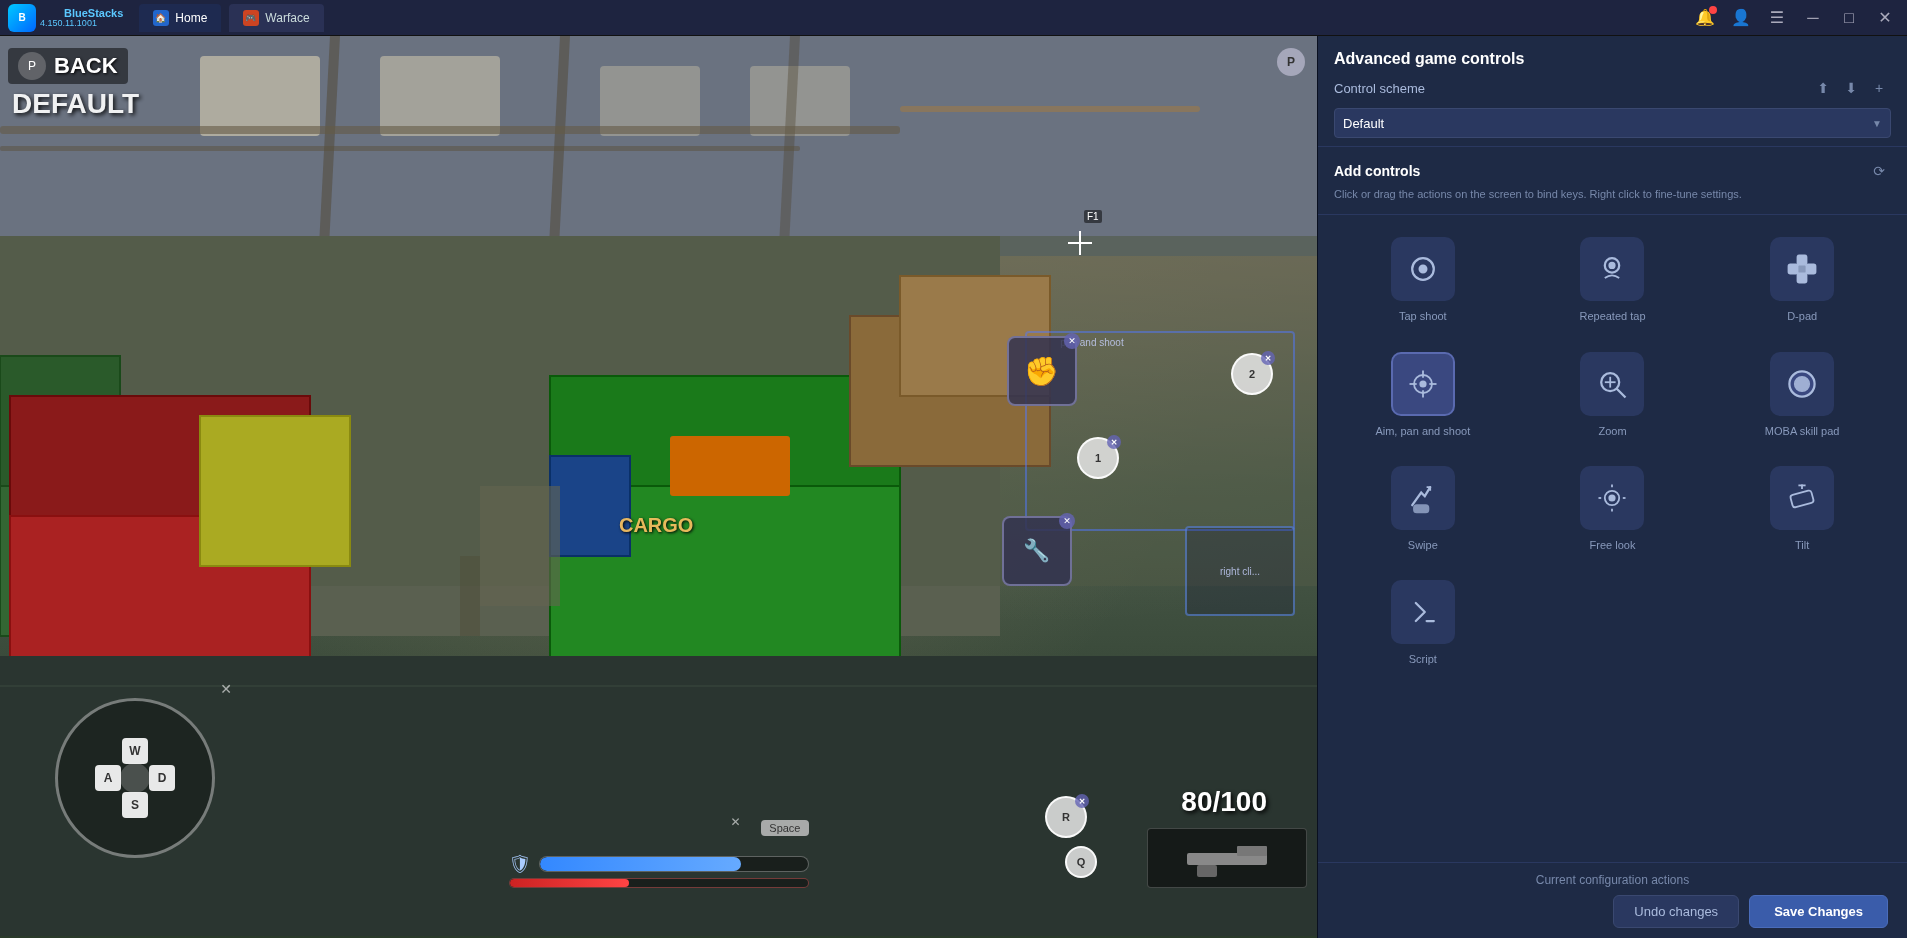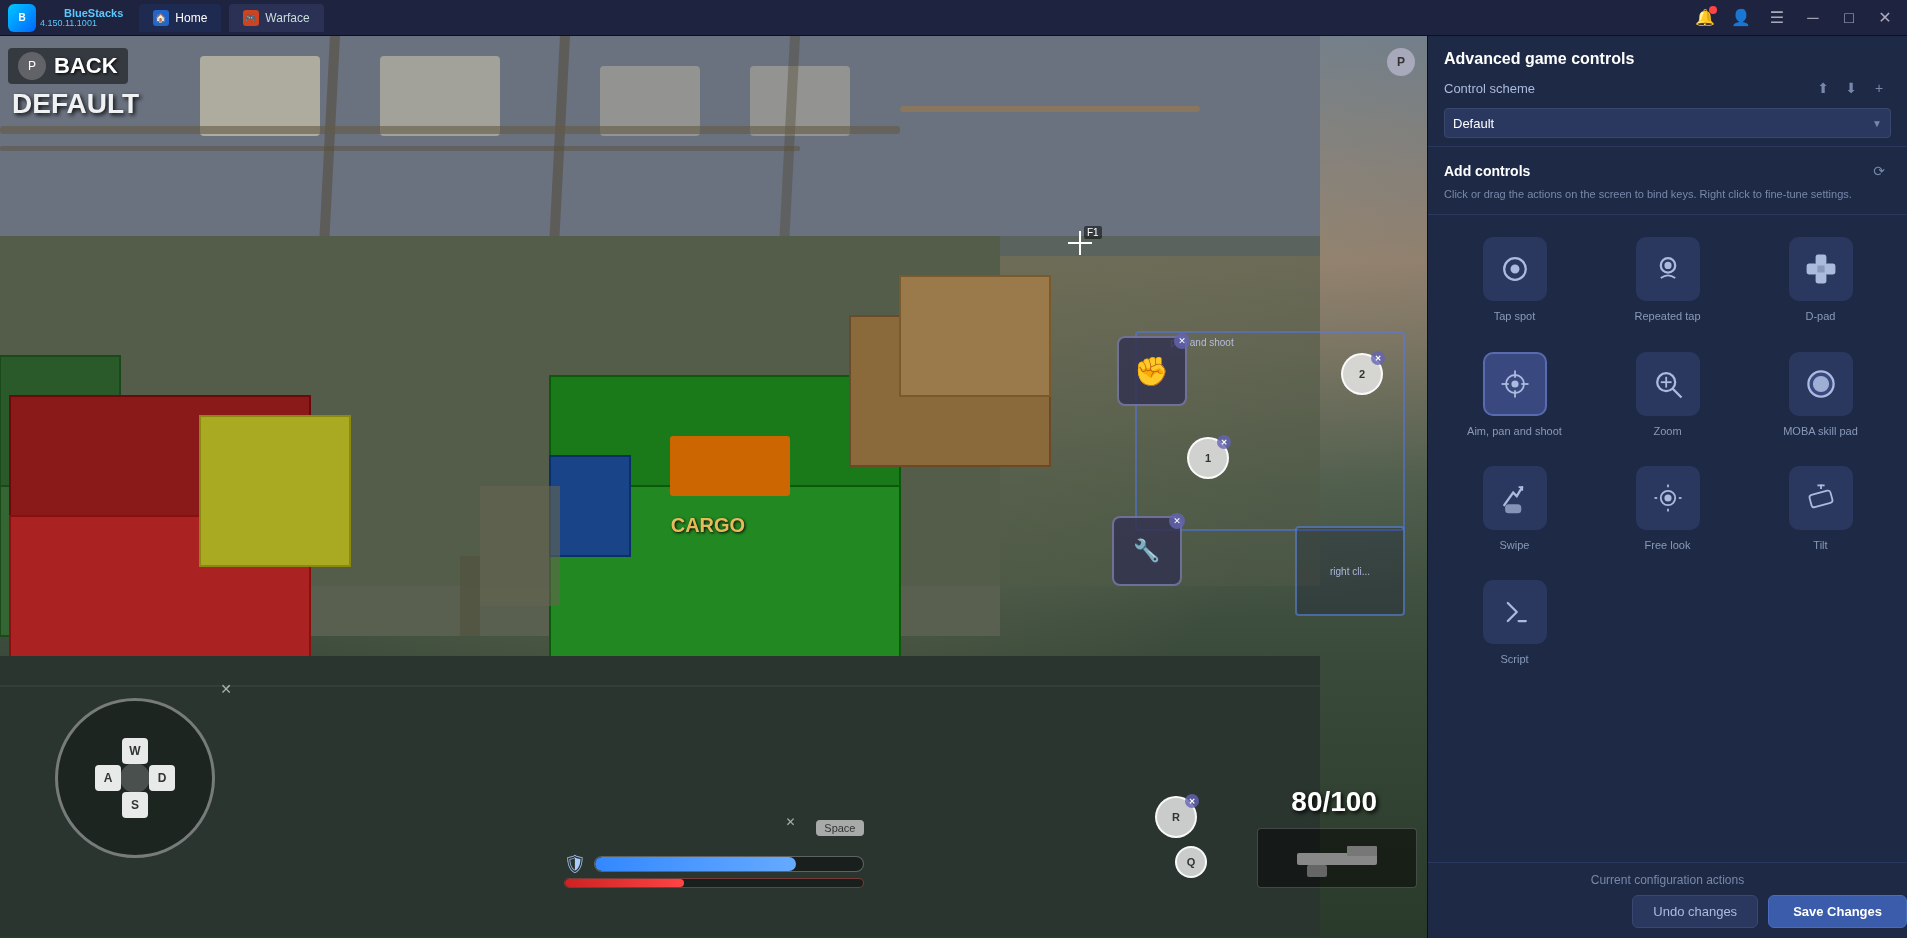--- a/index.html
+++ b/index.html
@@ -228,21 +228,21 @@
     }
     .crosshair::after {
       left: 50%;
       top: 0;
       bottom: 0;
       width: 2px;
       transform: translateX(-50%);
     }
     .crosshair-label {
       position: absolute;
-      top: 190px;
+      top: 174px;
       left: 1084px;
       color: white;
       font-size: 10px;
       background: rgba(0,0,0,0.5);
       padding: 1px 3px;
       border-radius: 2px;
     }
 
     
     .wasd-control {
@@ -436,21 +436,21 @@
       border-radius: 50%;
       font-size: 9px;
       display: flex;
       align-items: center;
       justify-content: center;
       color: white;
     }
 
     
     .right-panel {
-      width: 480px;
+      width: 590px;
       background: #1e2a45;
       display: flex;
       flex-direction: column;
       border-left: 1px solid #0a1020;
     }
 
     .panel-header {
       padding: 14px 16px 8px;
       border-bottom: 1px solid #2a3860;
     }
@@ -561,21 +561,21 @@
       font-size: 11px;
       color: #8899bb;
       text-align: center;
       line-height: 1.3;
     }
 
     
     .panel-bottom {
       margin-top: auto;
       border-top: 1px solid #2a3860;
-      padding: 10px 0;
+      padding: 10px 19px;
     }
     .current-config-label {
       font-size: 12px;
       color: #7788aa;
       margin-bottom: 8px;
       text-align: center;
     }
     .bottom-buttons {
       display: flex;
       gap: 10px;
@@ -899,21 +899,21 @@
 
     <div class="controls-grid">
 
       <div class="control-item">
         <div class="control-icon-box">
           <svg class="control-icon-svg" viewBox="0 0 40 40">
             <circle cx="20" cy="20" r="12" stroke="#aabbdd" stroke-width="2.5" fill="none"></circle>
             <circle cx="20" cy="20" r="4" fill="#aabbdd"></circle>
           </svg>
         </div>
-        <span class="control-item-label">Tap spot</span>
+        <span class="control-item-label">Tap shoot</span>
       </div>
 
       <div class="control-item">
         <div class="control-icon-box">
           <svg class="control-icon-svg" viewBox="0 0 40 40">
             <circle cx="20" cy="16" r="8" stroke="#aabbdd" stroke-width="2.5" fill="none"></circle>
             <circle cx="20" cy="16" r="3" fill="#aabbdd"></circle>
             <path d="M12 30 Q20 24 28 30" stroke="#aabbdd" stroke-width="2" fill="none"></path>
           </svg>
         </div>

